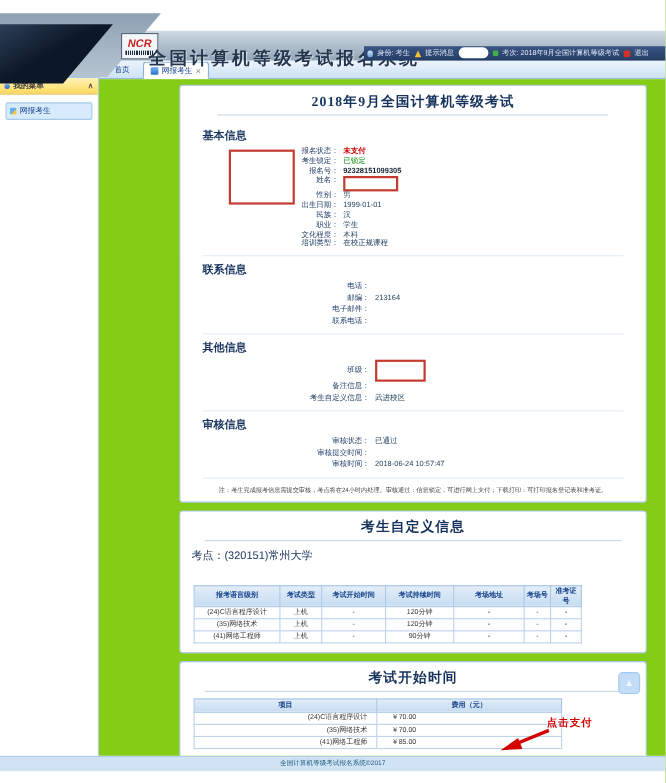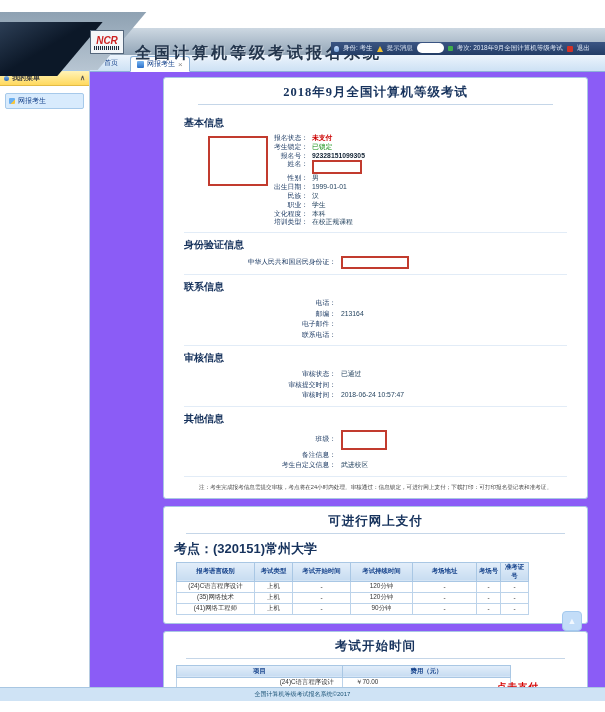--- a/index.html
+++ b/index.html
@@ -2,21 +2,21 @@
 <html><head>
 <meta charset="utf-8">
 <style>
   html,body{margin:0;padding:0;}
   body{width:605px;height:712px;background:#fff;font-family:"Liberation Sans",sans-serif;position:relative;overflow:hidden;}
   .topstrip{height:28px;background:#fff;}
   
   .banner{position:relative;height:27px;background:linear-gradient(180deg,#cdd8e2,#92a5b7);}
   .art-a{position:absolute;left:-28px;top:-16px;width:150px;height:58px;transform:skewX(-40deg);background:linear-gradient(#8ea1b2,#b7c5d2);z-index:1;}
   .art-b{position:absolute;left:-66px;top:-6px;width:146px;height:54px;transform:skewX(-40deg);background:linear-gradient(130deg,#3c516c,#0c1828 70%);z-index:1;}
-  .logo{position:absolute;left:90px;top:2px;width:32px;height:22px;background:#f3f6f9;border:1px solid #55677c;z-index:2;display:flex;flex-direction:column;align-items:center;justify-content:center;}
+  .logo{position:absolute;left:110px;top:2px;width:32px;height:22px;background:#f3f6f9;border:1px solid #55677c;z-index:2;display:flex;flex-direction:column;align-items:center;justify-content:center;}
   .logo-txt{color:#c22;font-weight:bold;font-style:italic;font-size:10px;line-height:11px;}
   .logo-bar{width:26px;height:4px;background:repeating-linear-gradient(90deg,#1d2b3c 0 1px,#e8edf2 1px 2px);}
   .banner-title{position:absolute;left:135px;top:15px;z-index:2;font-family:"Liberation Serif",serif;font-weight:bold;font-size:16px;letter-spacing:3px;color:#24364d;text-shadow:1px 1px 0 rgba(255,255,255,.45);}
   .toolbar{position:absolute;right:0;bottom:0;z-index:3;width:274px;height:13px;background:linear-gradient(#3d5higher,#27406b);background:linear-gradient(#3b5583,#233d66);display:flex;align-items:center;gap:4px;padding:0 3px;box-sizing:border-box;font-size:6.5px;color:#dfe8f6;white-space:nowrap;}
   .ic-person{width:5px;height:6px;background:linear-gradient(#cfe2ff,#6f9fd8);border-radius:50% 50% 2px 2px;}
   .ic-warn{width:0;height:0;border-left:3.5px solid transparent;border-right:3.5px solid transparent;border-bottom:6px solid #f2c230;}
   .redact-pill{width:27px;height:10px;background:#fff;border-radius:5px;position:relative;top:-1px;}
   .ic-green{width:5px;height:5px;background:#3fae4b;border-radius:1px;}
   .ic-logout{width:6px;height:6px;background:#d03127;border-radius:1px;}
   
@@ -29,21 +29,21 @@
   .sb-arrow{margin-left:auto;font-size:7px;color:#555;}
   .sb-body{flex:1;padding:7px 5px;}
   .sb-item{background:#d8ebfd;border:1px solid #a6c9ea;border-radius:2px;padding:2px 3px;display:flex;align-items:center;gap:3px;font-size:7px;color:#15428b;cursor:pointer;}
   .sb-item-ic{width:6px;height:6px;background:linear-gradient(135deg,#6db0ef 60%,#f5c63f 60%);border-radius:1px;}
   .main{flex:1;display:flex;flex-direction:column;min-width:0;}
   .tabbar{height:16px;background:linear-gradient(#ecf4fc,#cde1f4);border-bottom:1px solid #8db2d8;display:flex;align-items:flex-end;padding-left:8px;gap:6px;}
   .tab-home{font-size:7px;color:#15428b;padding:3px 6px;cursor:pointer;}
   .tab-active{background:#fff;border:1px solid #8db2d8;border-bottom-color:#fff;border-radius:3px 3px 0 0;padding:2px 6px;display:flex;align-items:center;gap:3px;font-size:7px;color:#15428b;position:relative;top:1px;cursor:pointer;}
   .tab-ic{width:7px;height:7px;background:linear-gradient(#7ab7f2,#2a6fc9);border-radius:1px;}
   .tab-close{color:#8a8a8a;font-size:8px;line-height:7px;cursor:pointer;}
-  .content{flex:1;background:#8b5cf6;position:relative;overflow:hidden;padding-top:5px;}
+  .content{flex:1;background:#84cc16;position:relative;overflow:hidden;padding-top:5px;}
   
   .panel{margin:0 17px 7px 73px;border:1px solid #a9c7e4;border-radius:3px;background:#fff;}
   .p1{padding:4px 20px 6px;}
   .p2,.p3,.p4{padding:4px 8px 8px;}
   .p3{position:relative;}
   .panel-title{font-family:"Liberation Serif",serif;font-weight:bold;font-size:12.5px;color:#16325c;text-align:center;border-bottom:1px solid #c5d6e8;margin:2px 14px 6px;padding-bottom:3px;letter-spacing:1px;}
   .sec{padding:3px 0 5px;border-bottom:1px solid #e2ecf7;}
   .sec:last-of-type{border-bottom:none;}
   .sec-title{font-size:10px;font-weight:bold;color:#16325c;margin:2px 0 4px;}
   .basic-flex{display:flex;}
@@ -55,21 +55,21 @@
   .red{color:#cc0000;font-weight:bold;}
   .green{color:#0a8a0a;}
   .bold{font-weight:bold;color:#123;}
   .frow2{display:flex;line-height:10.5px;font-size:6.8px;align-items:center;}
   .flabel2{width:152px;text-align:right;color:#1c3a63;flex:0 0 auto;}
   .fvalue2{margin-left:5px;color:#24435f;}
   .redact-sm{display:inline-block;width:46px;height:10px;border:2px solid #c23b2e;background:#fff;margin-left:4px;}
   .redact-md{display:inline-block;width:64px;height:9px;border:2px solid #c23b2e;background:#fff;margin-left:5px;}
   .redact-cls{display:inline-block;width:42px;height:16px;border:2px solid #c23b2e;background:#fff;margin-left:5px;position:relative;z-index:1;}
   .note{font-size:5.6px;color:#444;text-align:center;margin-top:7px;}
-  .site-line{font-size:13px;font-weight:bold;color:#16325c;margin:2px 0 4px 2px;}
+  .site-line{font-size:10px;font-weight:normal;color:#16325c;margin:2px 0 20px 2px;}
   table.grid{border-collapse:collapse;margin-left:4px;table-layout:fixed;}
   table.grid th{background:linear-gradient(#e3eefa,#c7dcf1);color:#15428b;font-weight:bold;font-size:6.4px;border:1px solid #a9c7e4;height:11px;padding:0 1px;}
   table.grid td{font-size:6.4px;color:#333;border:1px solid #bcd3ea;height:10px;text-align:center;padding:0 1px;}
   .lang-table{width:352px;}
   .fee-table{width:334px;}
   .fee-table td.c1{text-align:right;padding-right:8px;}
   .fee-table td.c2{text-align:left;padding-left:13px;}
   .annotation-label{position:absolute;right:48px;top:49px;color:#d40000;font-weight:bold;font-size:9.5px;letter-spacing:1px;}
   .annotation-arrow{position:absolute;right:84px;top:58px;}
   .footer{height:13px;background:#cfe3f5;border-top:1px solid #a9c7e2;text-align:center;font-size:6px;color:#1a5276;line-height:13px;}
@@ -177,27 +177,20 @@
                   <span class="fvalue">本科</span>
                 </div>
               <div class="frow">
                   <span class="flabel">培训类型：</span>
                   <span class="fvalue">在校正规课程</span>
                 </div>
             </div>
           </div>
         </div>
 
-        <div class="sec">
-          <div class="sec-title">身份验证信息</div>
-          <div class="frow2">
-              <span class="flabel2">中华人民共和国居民身份证：</span>
-              <span class="redact-md"></span>
-            </div>
-        </div>
 
         <div class="sec">
           <div class="sec-title">联系信息</div>
           <div class="frow2">
               <span class="flabel2">电话：</span>
               <span class="fvalue2"></span>
             </div>
           <div class="frow2">
               <span class="flabel2">邮编：</span>
               <span class="fvalue2">213164</span>
@@ -206,56 +199,56 @@
               <span class="flabel2">电子邮件：</span>
               <span class="fvalue2"></span>
             </div>
           <div class="frow2">
               <span class="flabel2">联系电话：</span>
               <span class="fvalue2"></span>
             </div>
         </div>
 
         <div class="sec">
+          <div class="sec-title">其他信息</div>
+          <div class="frow2">
+              <span class="flabel2">班级：</span>
+              <span class="redact-cls"></span>
+            </div>
+          <div class="frow2">
+              <span class="flabel2">备注信息：</span>
+              <span class="fvalue2"></span>
+            </div>
+          <div class="frow2">
+              <span class="flabel2">考生自定义信息：</span>
+              <span class="fvalue2">武进校区</span>
+            </div>
+        </div>
+
+        <div class="sec">
           <div class="sec-title">审核信息</div>
           <div class="frow2">
               <span class="flabel2">审核状态：</span>
               <span class="fvalue2 green">已通过</span>
             </div>
           <div class="frow2">
               <span class="flabel2">审核提交时间：</span>
               <span class="fvalue2"></span>
             </div>
           <div class="frow2">
               <span class="flabel2">审核时间：</span>
               <span class="fvalue2">2018-06-24 10:57:47</span>
             </div>
         </div>
 
-        <div class="sec">
-          <div class="sec-title">其他信息</div>
-          <div class="frow2">
-              <span class="flabel2">班级：</span>
-              <span class="redact-cls"></span>
-            </div>
-          <div class="frow2">
-              <span class="flabel2">备注信息：</span>
-              <span class="fvalue2"></span>
-            </div>
-          <div class="frow2">
-              <span class="flabel2">考生自定义信息：</span>
-              <span class="fvalue2">武进校区</span>
-            </div>
-        </div>
-
         <div class="note">注：考生完成报考信息需提交审核，考点将在24小时内处理。审核通过：信息锁定，可进行网上支付；下载打印：可打印报名登记表和准考证。</div>
       </section>
 
       <section class="panel p2">
-        <div class="panel-title">可进行网上支付</div>
+        <div class="panel-title">考生自定义信息</div>
         <div class="site-line">考点：(320151)常州大学</div>
         <table class="grid lang-table">
           <colgroup>
               <col style="width:78px">
               <col style="width:38px">
               <col style="width:58px">
               <col style="width:62px">
               <col style="width:64px">
               <col style="width:24px">
               <col style="width:28px">

